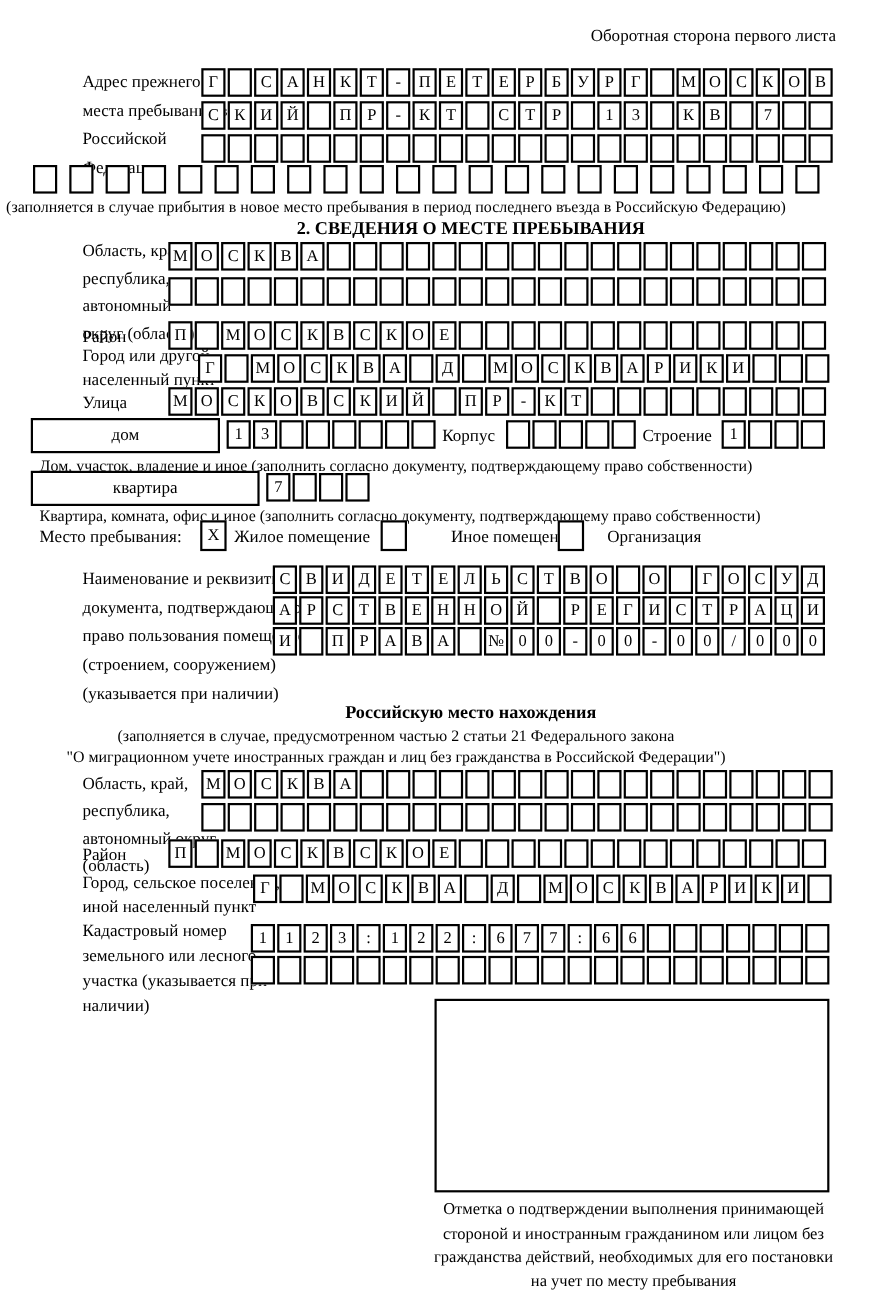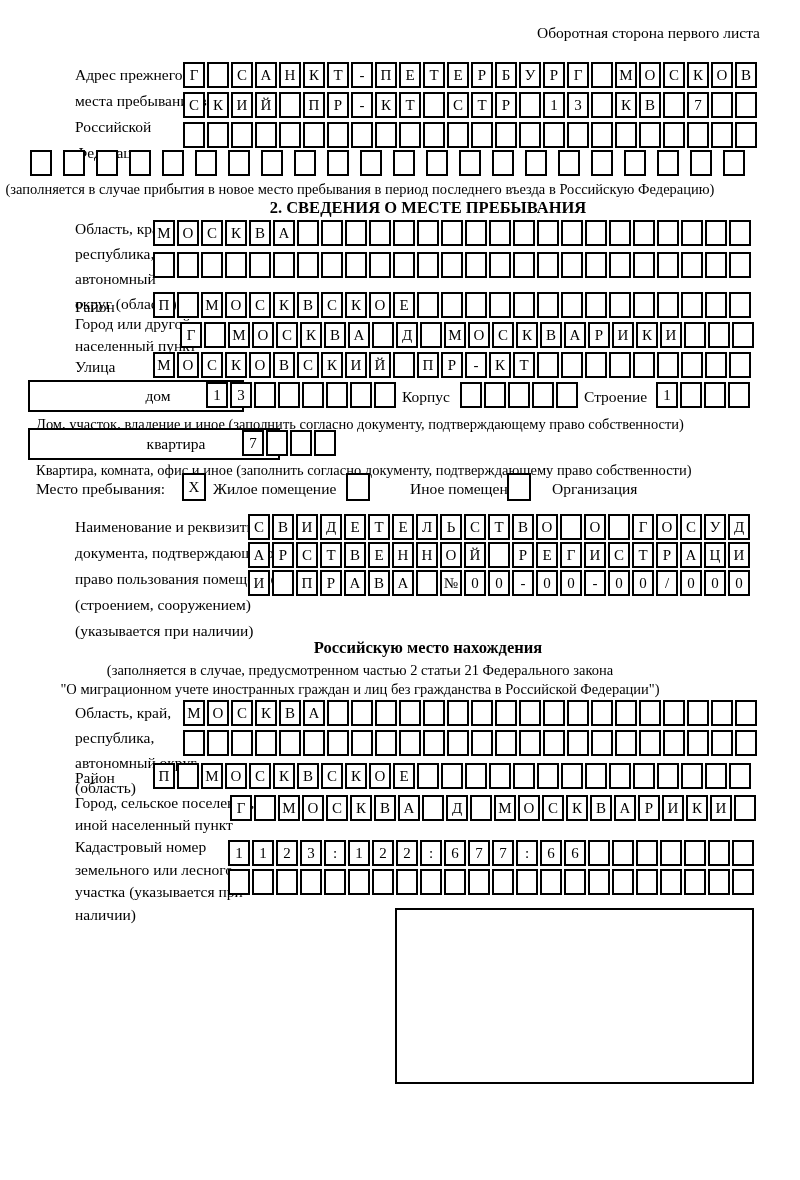--- a/index.html
+++ b/index.html
@@ -9,21 +9,21 @@
   .label{font-size:15.5px;line-height:26px;}
   .boxrow{display:flex;}
   .cell{flex:none;display:inline-flex;align-items:center;justify-content:center;
         width:18px;height:22px;border:2px solid #000;margin-right:2px;
         font-size:15px;line-height:1;background:#fff;}
   .fullrow .cell{margin-right:11px;}
   .sec-title{width:800px;text-align:center;font-weight:bold;font-size:16.5px;padding-left:28px;}
   .note{font-size:14.5px;}
   .center{width:720px;text-align:center;}
   .widebox{display:flex;align-items:center;justify-content:center;
-           border:2px solid #000;font-size:15.5px;background:#fff;padding-left:44px;}
+           border:2px solid #000;font-size:15.5px;background:#fff;}
   .cb .cell{width:20px;height:24px;}
   .stamp-box{border:2px solid #000;background:#fff;}
   .caption{font-size:15px;line-height:21.5px;text-align:center;}
   .ll{line-height:25px;}
 </style>
 </head>
 <body>
 
 <div class="page">
 
@@ -557,14 +557,15 @@
       <span class="cell"></span>
       <span class="cell"></span>
       <span class="cell"></span>
       <span class="cell"></span>
       <span class="cell"></span>
       <span class="cell"></span>
       <span class="cell"></span>
     </div>
 
   <div class="abs stamp-box" style="top:908px;left:395px;width:355px;height:172px;"></div>
+  <div class="abs caption" style="top:1090px;left:387px;width:378px;">Отметка о подтверждении выполнения принимающей стороной и иностранным гражданином или лицом без гражданства действий, необходимых для его постановки на учет по месту пребывания</div>
 
 </div>
 
 </body></html>

